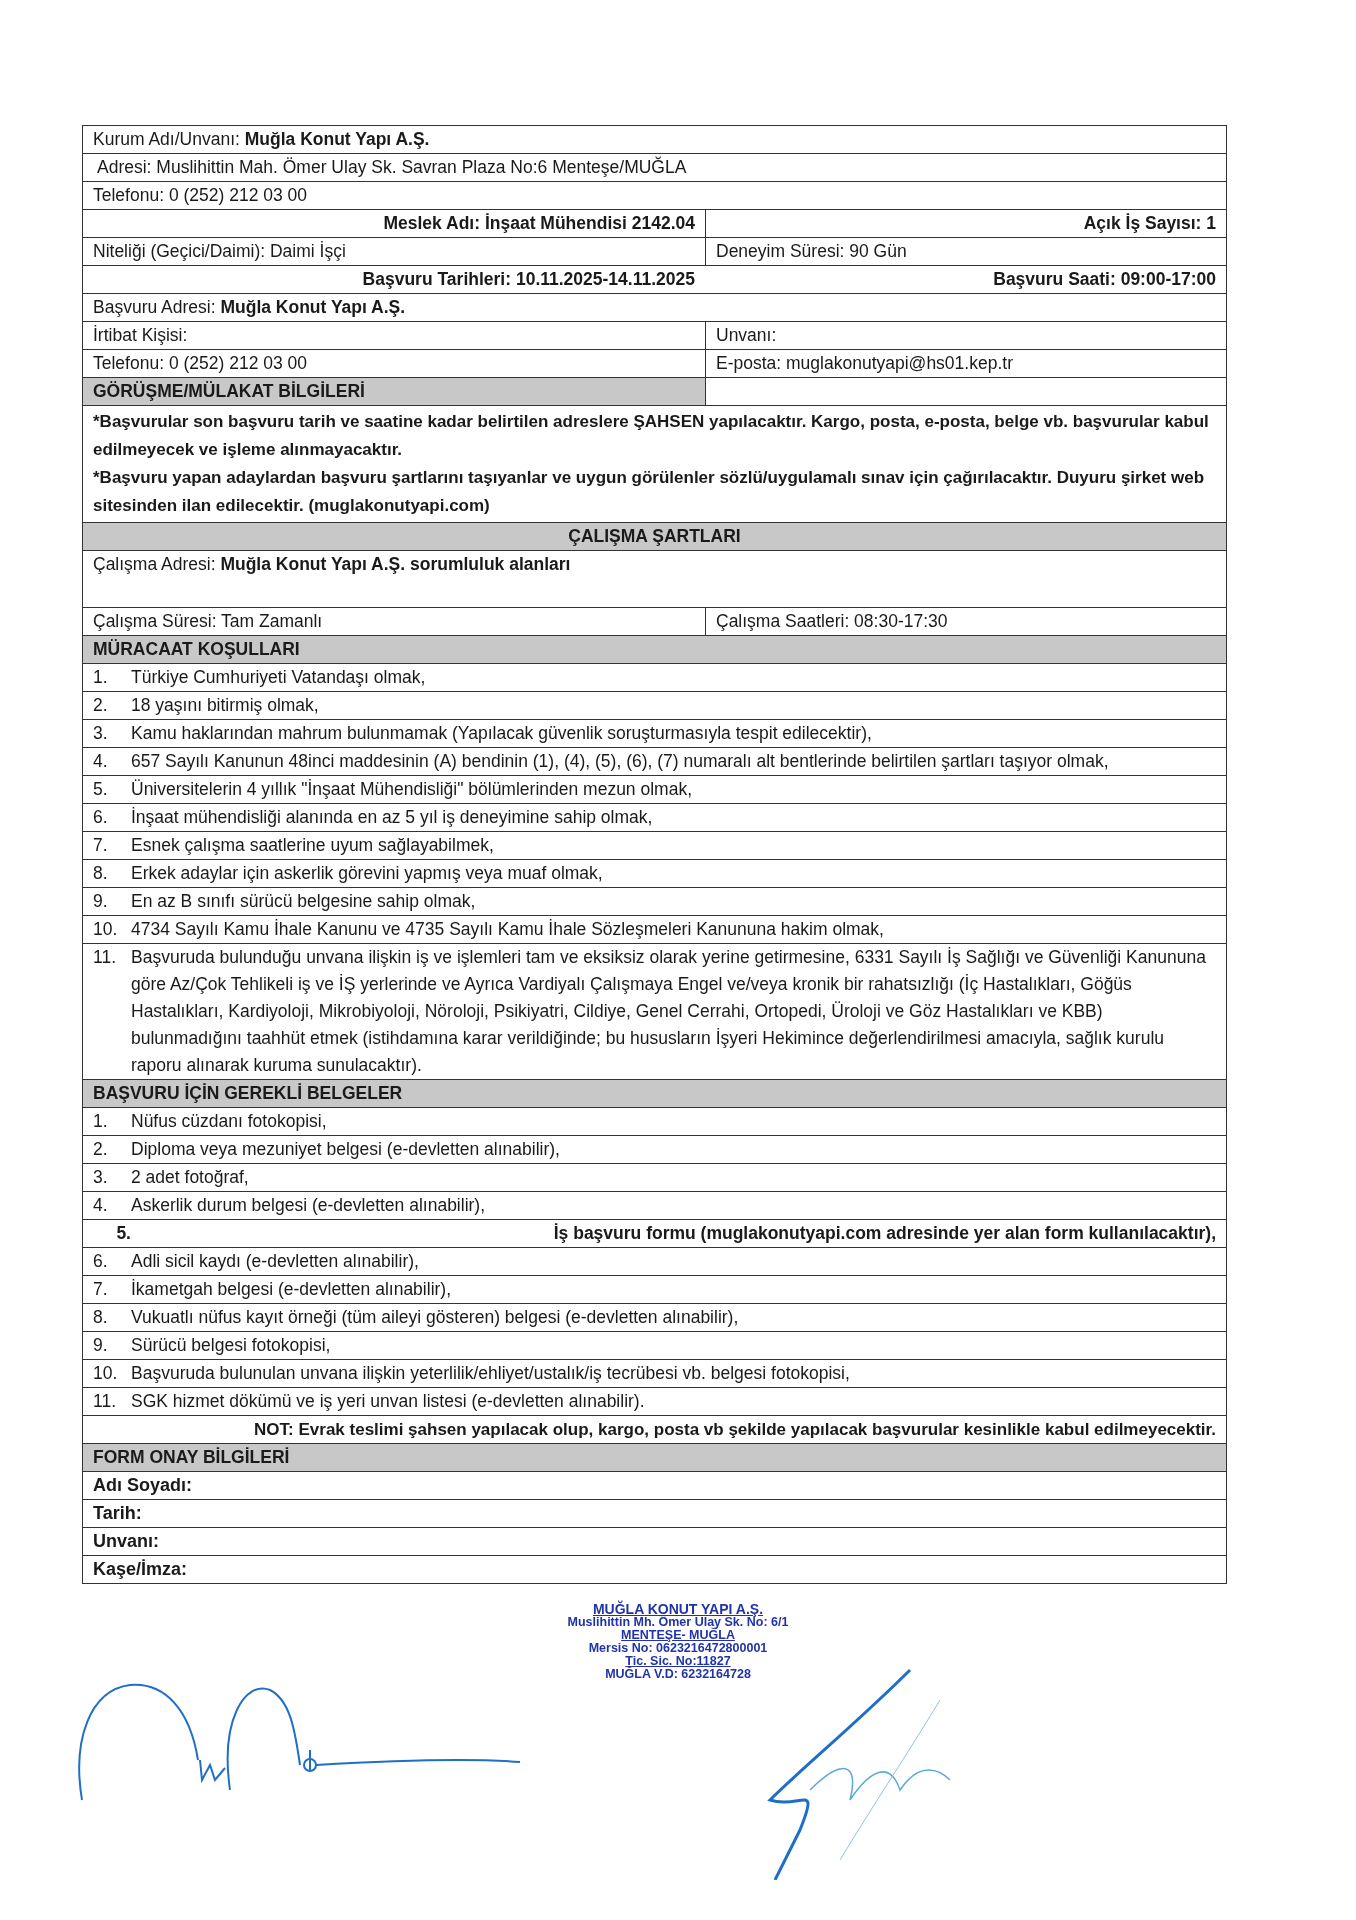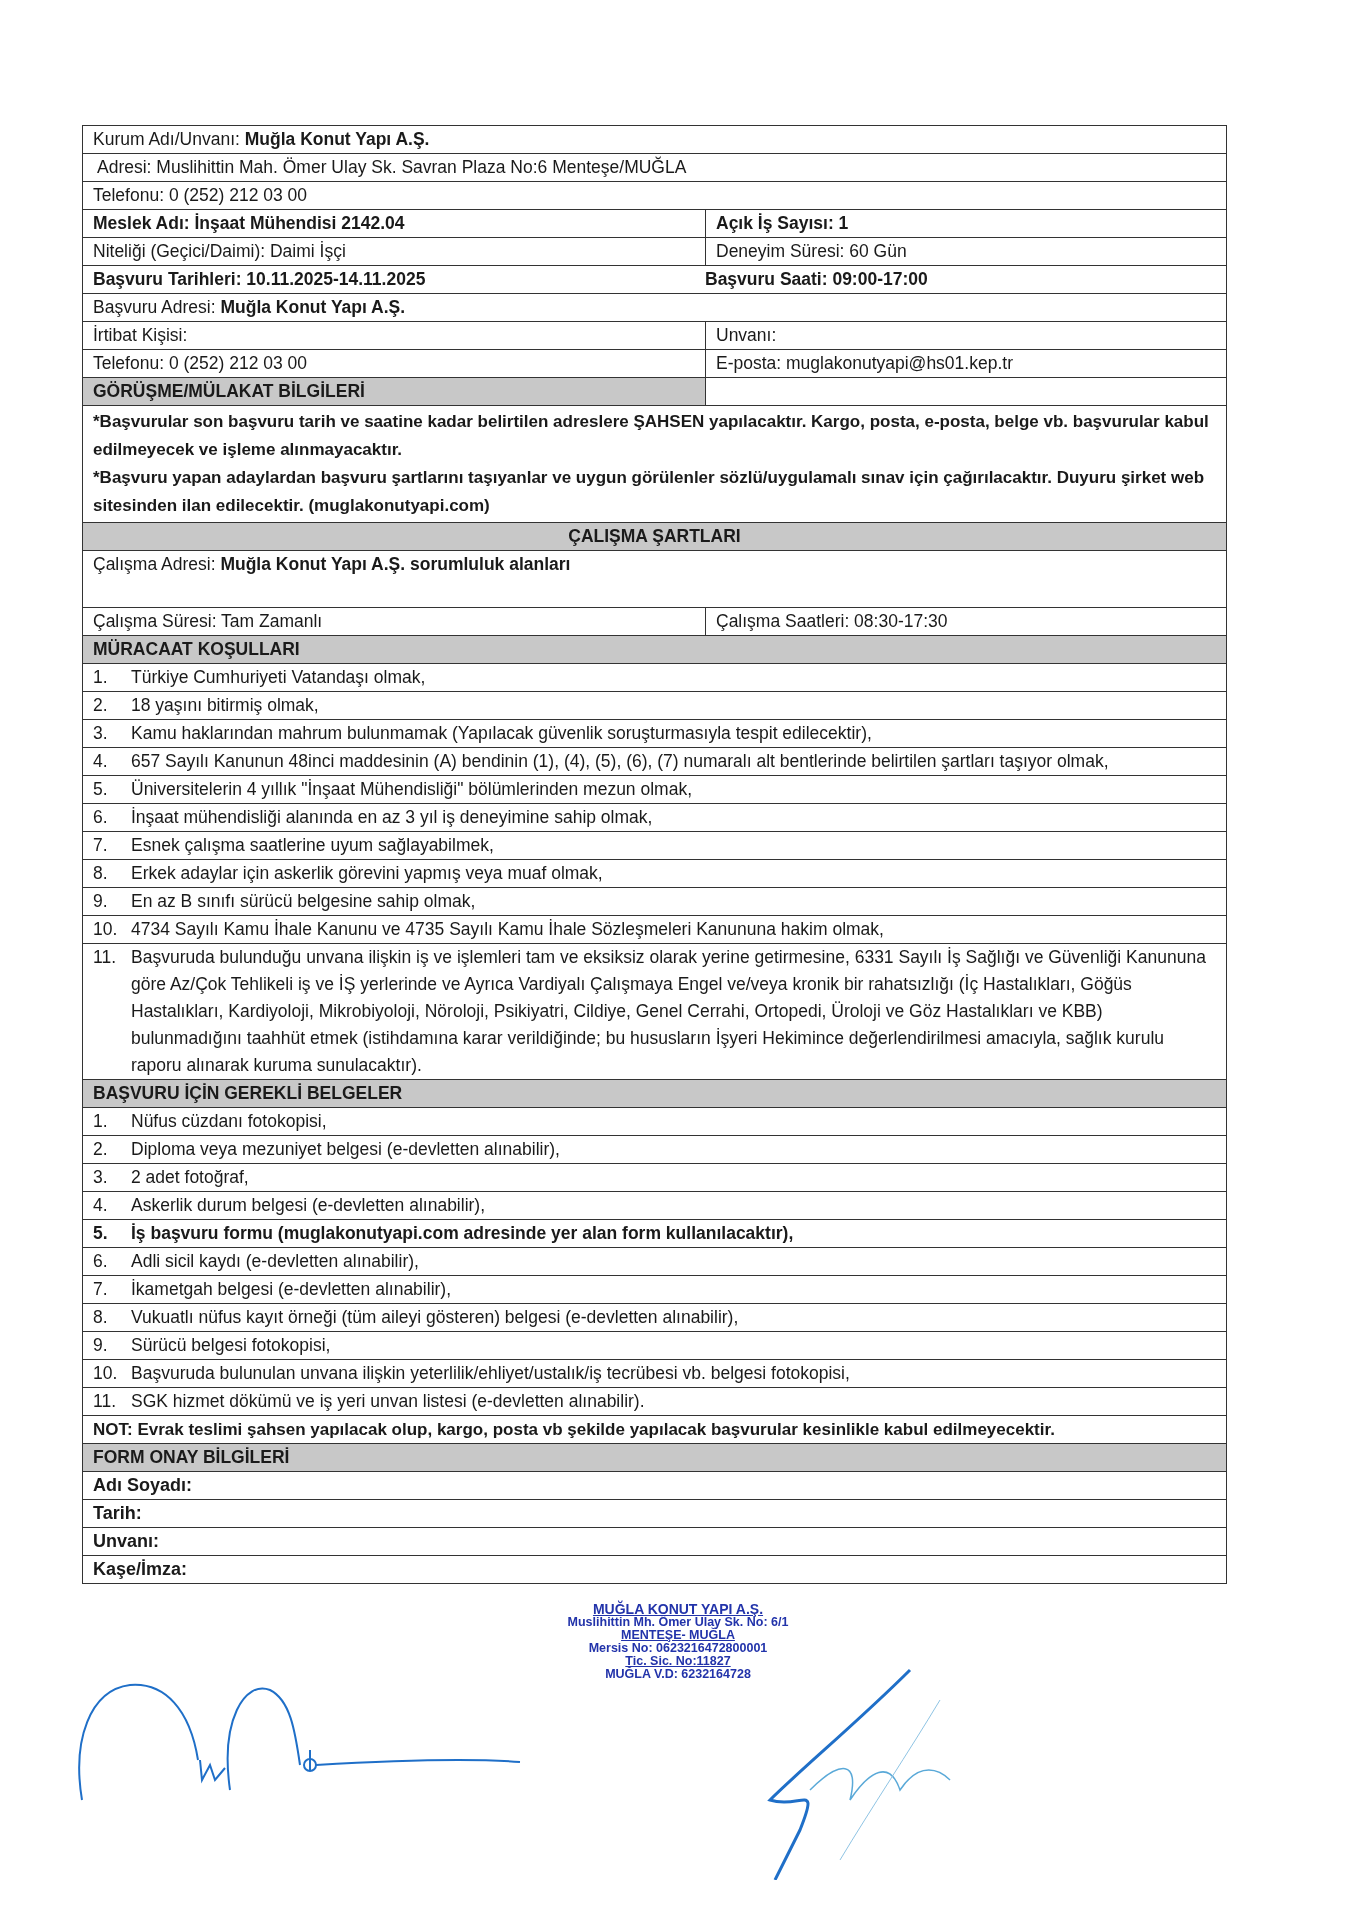--- a/index.html
+++ b/index.html
@@ -7,21 +7,21 @@
          font-family:"Liberation Sans", "DejaVu Sans", sans-serif; color:#1a1a1a; }
   .doc { position:absolute; left:82px; top:125px; width:1145px; }
   .row { display:flex; border-left:1.5px solid #333; border-right:1.5px solid #333; border-bottom:1.5px solid #333;
          font-size:17.5px; line-height:27px; min-height:27px; }
   .row.first { border-top:1.5px solid #333; }
   .cell { padding:0 10px; flex:1; }
   .cell.left { flex:0 0 602px; border-right:1.5px solid #333; }
   .cell.right { flex:1; }
   .hdr { background:#c8c8c8; font-weight:bold; }
   .hdr.center { justify-content:flex-end; text-align:center; }
-  b, .bold { font-weight:bold; }
+  b, .bold { font-weight:bold;text-align:right; }
   .num { display:inline-block; width:38px; }
   .li { display:flex; }
   .li .txt { flex:1; }
   .notes { line-height:28px; font-weight:bold; font-size:17px; padding:2px 10px; }
   .tall { min-height:56px; }
   .form-row { font-weight:bold; font-size:18px; }
   .stamp { position:absolute; left:548px; top:1603px; width:260px; text-align:center; color:#2233aa;
            font-weight:bold; font-size:12.5px; line-height:13px; font-family:"Liberation Sans", sans-serif; }
   .stamp .t1 { font-size:14px; text-decoration:underline; }
   .sig { position:absolute; }
@@ -40,21 +40,21 @@
   <div class="row">
     <div class="cell">Telefonu: 0 (252) 212 03 00</div>
   </div>
 
   <div class="row">
     <div class="cell left bold">Meslek Adı: İnşaat Mühendisi 2142.04</div>
     <div class="cell right bold">Açık İş Sayısı: 1</div>
   </div>
   <div class="row">
     <div class="cell left">Niteliği (Geçici/Daimi): Daimi İşçi</div>
-    <div class="cell right">Deneyim Süresi: 60 Gün</div>
+    <div class="cell right">Deneyim Süresi: 90 Gün</div>
   </div>
   <div class="row">
     <div class="cell bold" style="flex:0 0 602px">Başvuru Tarihleri: 10.11.2025-14.11.2025</div>
     <div class="cell bold" style="padding-left:0">Başvuru Saati: 09:00-17:00</div>
   </div>
   <div class="row">
     <div class="cell"><span>Başvuru Adresi: </span><b>Muğla Konut Yapı A.Ş.</b></div>
   </div>
   <div class="row">
     <div class="cell left">İrtibat Kişisi:</div>
@@ -117,21 +117,21 @@
       </div>
       <div class="row">
         <div class="cell li">
           <span class="num">5.</span>
           <span class="txt">Üniversitelerin 4 yıllık "İnşaat Mühendisliği" bölümlerinden mezun olmak,</span>
         </div>
       </div>
       <div class="row">
         <div class="cell li">
           <span class="num">6.</span>
-          <span class="txt">İnşaat mühendisliği alanında en az 3 yıl iş deneyimine sahip olmak,</span>
+          <span class="txt">İnşaat mühendisliği alanında en az 5 yıl iş deneyimine sahip olmak,</span>
         </div>
       </div>
       <div class="row">
         <div class="cell li">
           <span class="num">7.</span>
           <span class="txt">Esnek çalışma saatlerine uyum sağlayabilmek,</span>
         </div>
       </div>
       <div class="row">
         <div class="cell li">

